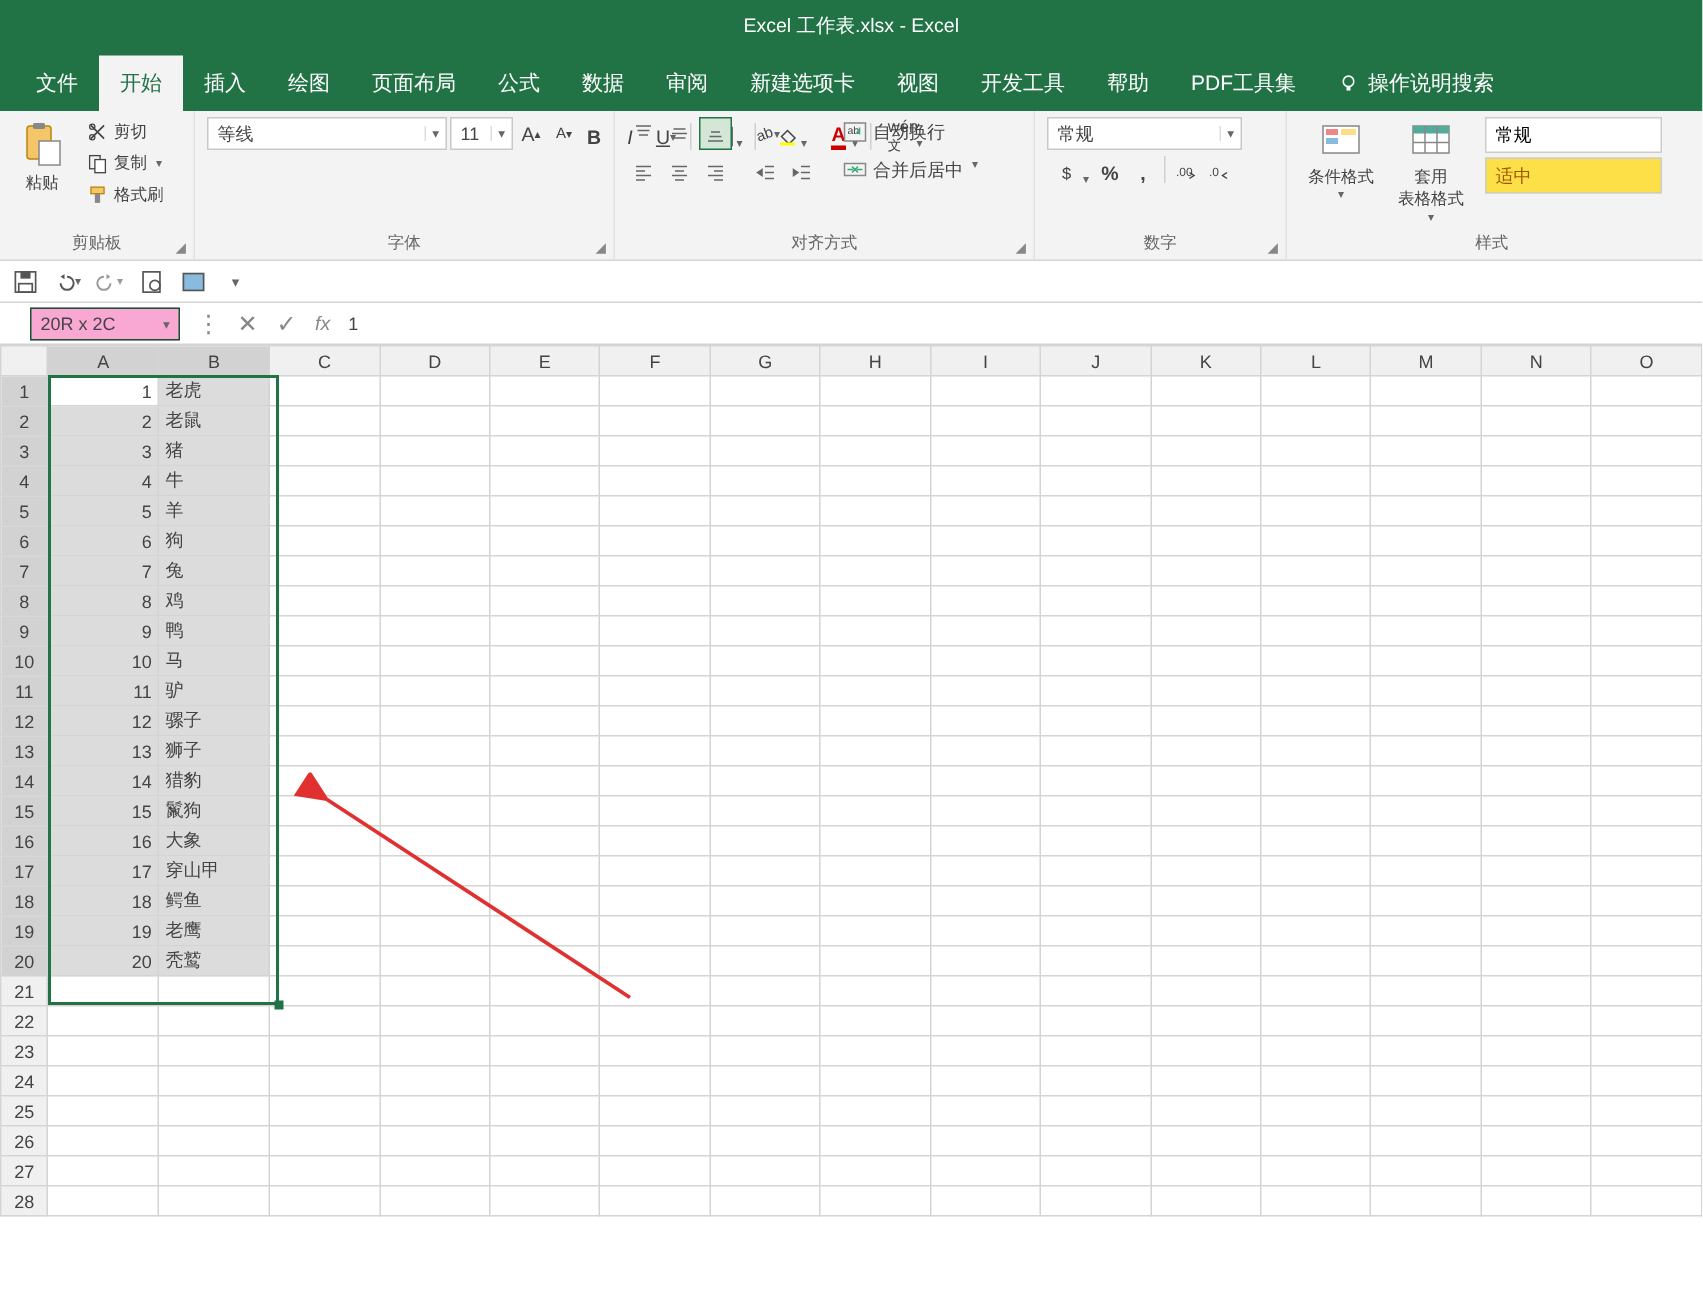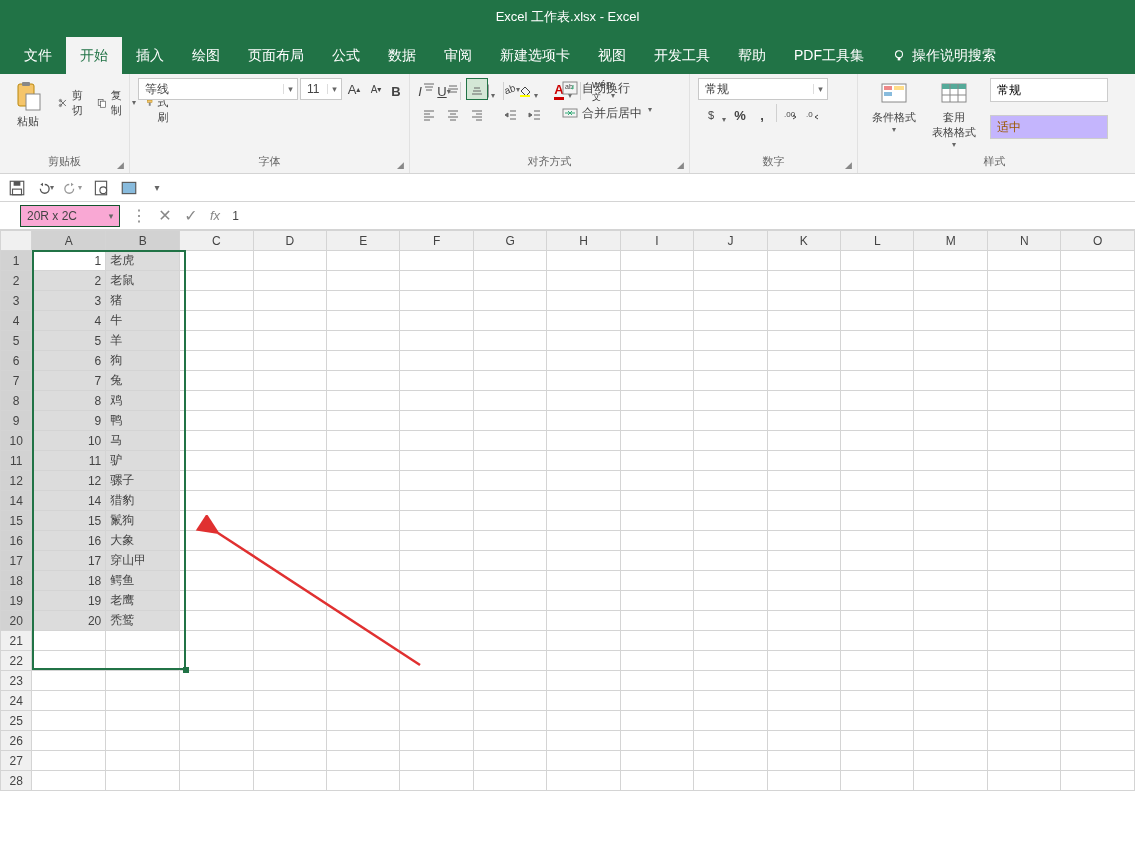--- a/index.html
+++ b/index.html
@@ -20,21 +20,21 @@
 .ribbon-body { height: 100px; background: #f3f3f3; border-bottom: 1px solid #d4d4d4; display: flex; }
 .group { border-right: 1px solid #e1e1e1; padding: 4px 8px 2px; display: flex; flex-direction: column; justify-content: space-between; position: relative; }
 .group-label { font-size: 11px; color: #666; text-align: center; padding-bottom: 2px; }
 .group-controls { display: flex; align-items: flex-start; gap: 4px; }
 .group-launcher { position: absolute; right: 2px; bottom: 2px; font-size: 9px; color: #888; padding: 1px 3px; cursor: pointer; }
 
 
 .clipboard-paste { display: flex; flex-direction: column; align-items: center; padding: 2px 4px; cursor: pointer; }
 .clipboard-paste .icon { width: 32px; height: 32px; }
 .clipboard-paste .lbl { font-size: 11px; color: #444; margin-top: 2px; }
-.clip-small { display: flex; gap: 2px; margin-left: 2px; }
+.clip-small { display: flex; flex-direction: column; gap: 2px; margin-left: 2px; }
 .small-btn { display: flex; align-items: center; gap: 4px; font-size: 11px; color: #444; padding: 2px 4px; cursor: pointer; }
 .small-btn .ic { width: 14px; height: 14px; display: inline-block; }
 
 
 .font-row1 { display: flex; align-items: center; gap: 2px; margin-bottom: 4px; }
 .font-row2 { display: flex; align-items: center; gap: 4px; }
 .combo { background: #fff; border: 1px solid #c8c8c8; height: 22px; display: flex; align-items: center; font-size: 12px; color: #444; }
 .combo .val { padding: 0 6px; flex: 1; }
 .combo .dd { width: 14px; text-align: center; color: #666; border-left: 1px solid #ddd; font-size: 9px; }
 .fontname { width: 160px; }
@@ -58,21 +58,21 @@
 .num-rows { display: flex; flex-direction: column; gap: 4px; }
 .num-combo { width: 130px; }
 .num-row2 { display: flex; gap: 2px; }
 
 
 .style-big { display: flex; flex-direction: column; align-items: center; padding: 2px 6px; cursor: pointer; font-size: 11px; color: #444; }
 .style-big .ic { width: 28px; height: 28px; margin-bottom: 2px; }
 .style-gallery { display: flex; flex-direction: column; gap: 3px; margin-left: 4px; }
 .style-cell { width: 118px; height: 24px; border: 1px solid #ccc; font-size: 12px; display: flex; align-items: center; padding: 0 6px; }
 .style-cell.normal { background: #fff; }
-.style-cell.good { background: #c4b5fd; color: #9c5700; margin-top: 10px; }
+.style-cell.good { background: #fde047; color: #9c5700; }
 
 
 .qat { height: 28px; background: #fff; border-bottom: 1px solid #d4d4d4; display: flex; align-items: center; padding: 0 8px; gap: 10px; }
 .qat .qbtn { width: 18px; height: 18px; display: flex; align-items: center; justify-content: center; cursor: pointer; color: #555; }
 
 
 .formula-bar { height: 28px; background: #fff; border-bottom: 1px solid #d4d4d4; display: flex; align-items: center; }
 .namebox { width: 100px; height: 22px; border: 1px solid #14532d; margin-left: 20px; display: flex; align-items: center; background: #f9a8d4; }
 .namebox .val { flex: 1; font-size: 12px; color: #444; padding: 0 6px; }
 .namebox .dd { width: 16px; text-align: center; color: #666; font-size: 9px; }
@@ -704,20 +704,38 @@
           <td class="cell"></td>
           <td class="cell"></td>
           <td class="cell"></td>
           <td class="cell"></td>
           <td class="cell"></td>
           <td class="cell"></td>
           <td class="cell"></td>
           <td class="cell"></td>
         </tr>
         <tr>
+          <th class="rowh sel">13</th>
+          <td class="cell num sel">13</td>
+          <td class="cell sel">狮子</td>
+          <td class="cell"></td>
+          <td class="cell"></td>
+          <td class="cell"></td>
+          <td class="cell"></td>
+          <td class="cell"></td>
+          <td class="cell"></td>
+          <td class="cell"></td>
+          <td class="cell"></td>
+          <td class="cell"></td>
+          <td class="cell"></td>
+          <td class="cell"></td>
+          <td class="cell"></td>
+          <td class="cell"></td>
+        </tr>
+        <tr>
           <th class="rowh sel">14</th>
           <td class="cell num sel">14</td>
           <td class="cell sel">猎豹</td>
           <td class="cell"></td>
           <td class="cell"></td>
           <td class="cell"></td>
           <td class="cell"></td>
           <td class="cell"></td>
           <td class="cell"></td>
           <td class="cell"></td>

